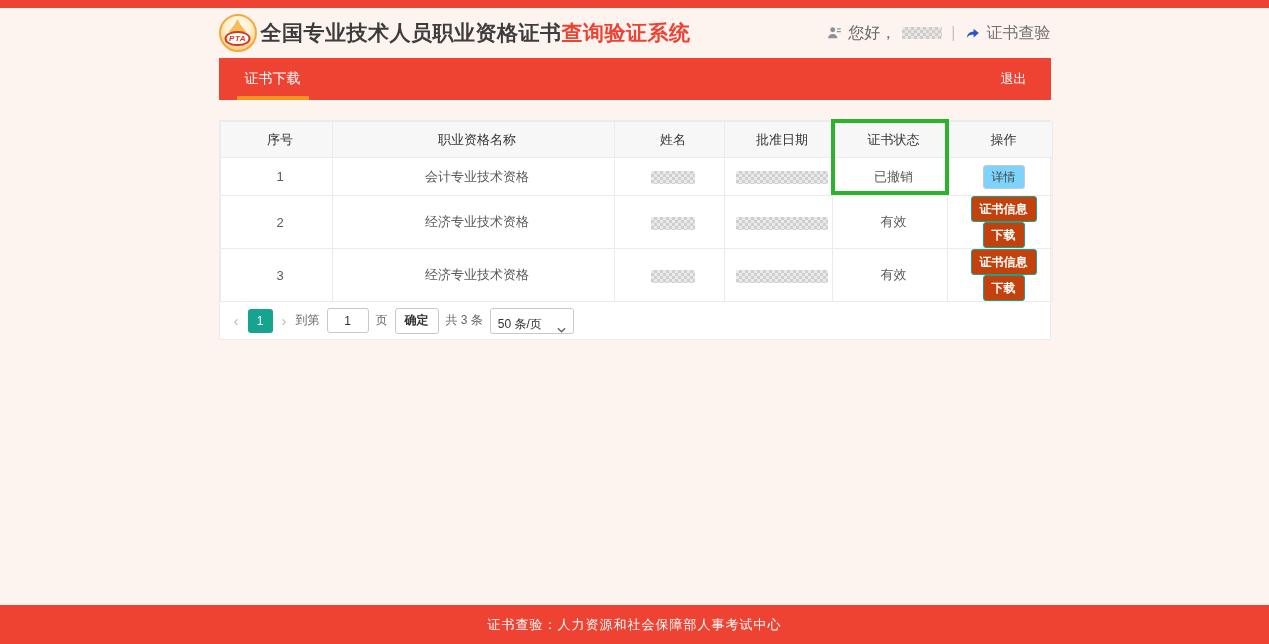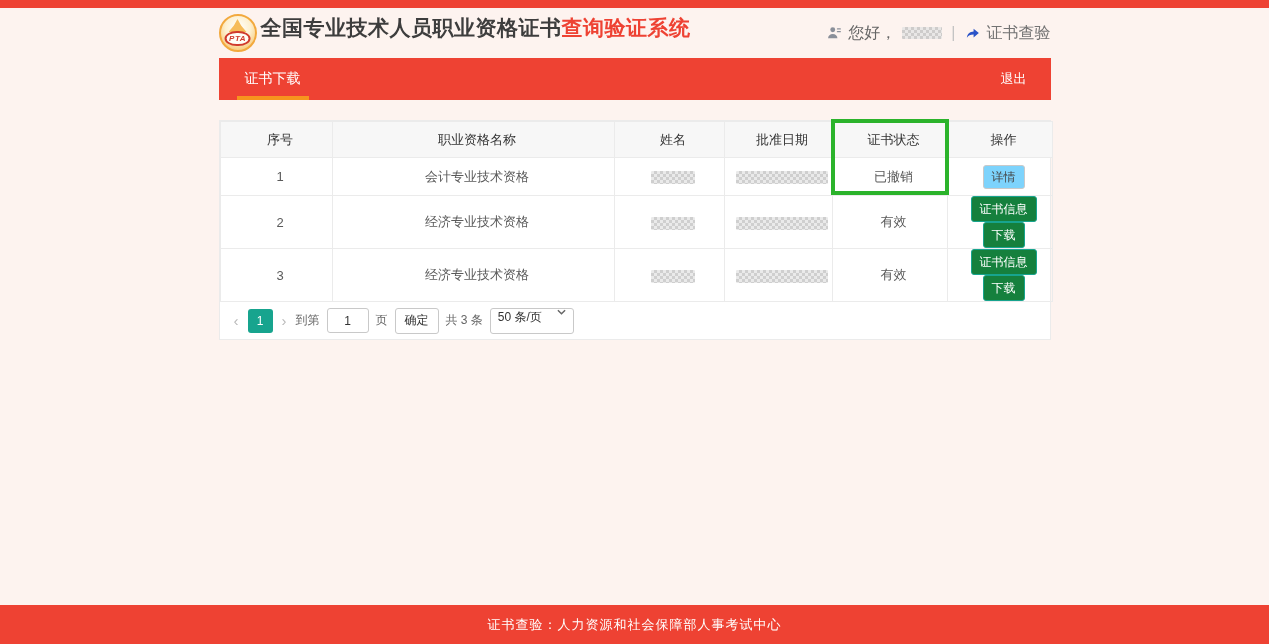--- a/index.html
+++ b/index.html
@@ -7,21 +7,21 @@
   body {
     font-family:"Liberation Sans","DejaVu Sans",sans-serif;
     background:#fdf3ef;
     position:relative;
   }
   .topbar { height:8px; background:#ee4233; width:100%; }
   .container { width:832px; margin:0 auto; }
 
   
   .header { height:50px; display:flex; align-items:center; justify-content:space-between; }
-  .brand { display:flex; gap:4px; }
+  .brand { display:flex; align-items:center; gap:4px; }
   .logo { width:38px; height:38px; border-radius:50%; position:relative; flex:0 0 auto;
           background:radial-gradient(circle at 50% 35%, #ffffff 0%, #fdf0d0 45%, #f6b84f 100%);
           border:2px solid #f2a93e; }
   .logo-flame { position:absolute; top:3px; left:50%; transform:translateX(-50%);
           width:18px; height:13px; background:#f6bc59;
           clip-path:polygon(50% 0, 70% 50%, 100% 100%, 0 100%, 30% 50%); }
   .logo-oval { position:absolute; bottom:4px; left:50%; transform:translateX(-50%);
           background:#fffdf6; border:2px solid #d03a2c; border-radius:50% / 55%;
           font-size:8px; font-weight:bold; font-style:italic; color:#d03a2c;
           line-height:9px; padding:1px 3px; letter-spacing:.5px; }
@@ -55,38 +55,38 @@
         linear-gradient(45deg,#bfbfbf 25%,#e3e3e3 25%,#e3e3e3 75%,#bfbfbf 75%);
       background-size:6px 6px; background-position:0 0,3px 3px;
       filter:blur(.6px); opacity:.75; }
   .redact-name { width:44px; }
   .redact-date { width:92px; }
   .redact-user { width:40px; height:12px; }
 
   .btn { display:inline-block; border-radius:3px; font-size:12px; line-height:1;
          cursor:pointer; font-family:inherit; }
   .btn-plain { background:#7dd3fc; border:1px solid #c9c9c9; color:#444; padding:5px 8px; }
-  .btn-teal  { background:#15803d; border:1px solid #17a48e; color:#fff; padding:6px 8px; margin:0 3px; }
+  .btn-teal  { background:#c2410c; border:1px solid #17a48e; color:#fff; padding:6px 8px; margin:0 3px;font-weight:bold; }
 
   .green-box { position:absolute; left:611px; top:-2px; width:118px; height:76px;
          border:4px solid #2bb32b; pointer-events:none; }
 
   
   .pagination { display:flex; align-items:center; gap:7px; padding:6px 12px;
          height:37px; font-size:12px; color:#666; background:#fff; }
   .pg-arrow { color:#b9b9b9; font-size:15px; line-height:1; padding:0 2px; cursor:pointer; }
   .pg-current { width:25px; height:24px; background:#17a48e; color:#fff; border-radius:3px;
          display:flex; align-items:center; justify-content:center; font-size:12px; cursor:pointer; }
   .pg-input { width:42px; height:25px; border:1px solid #c9c9c9; border-radius:3px;
          text-align:center; font-size:12px; color:#333; font-family:inherit; }
   .pg-confirm { height:26px; padding:0 9px; background:#fff; border:1px solid #c9c9c9;
-         border-radius:3px; font-size:12px; font-weight:normal; color:#333;
+         border-radius:3px; font-size:12px; font-weight:bold; color:#333;
          cursor:pointer; font-family:inherit; }
   .pg-size { height:26px; border:1px solid #c9c9c9; border-radius:3px; display:flex;
-         align-items:flex-start; gap:15px; padding:0 7px; background:#fff; color:#333;
+         align-items:flex-end; gap:15px; padding:0 7px; background:#fff; color:#333;
          cursor:pointer; }
 
   
   .footer { position:absolute; left:0; bottom:0; width:100%; height:39px;
          background:#ee4233; color:#fff; font-size:13px; display:flex;
          align-items:center; justify-content:center; letter-spacing:1px; }
 </style>
 </head>
 <body>
 

